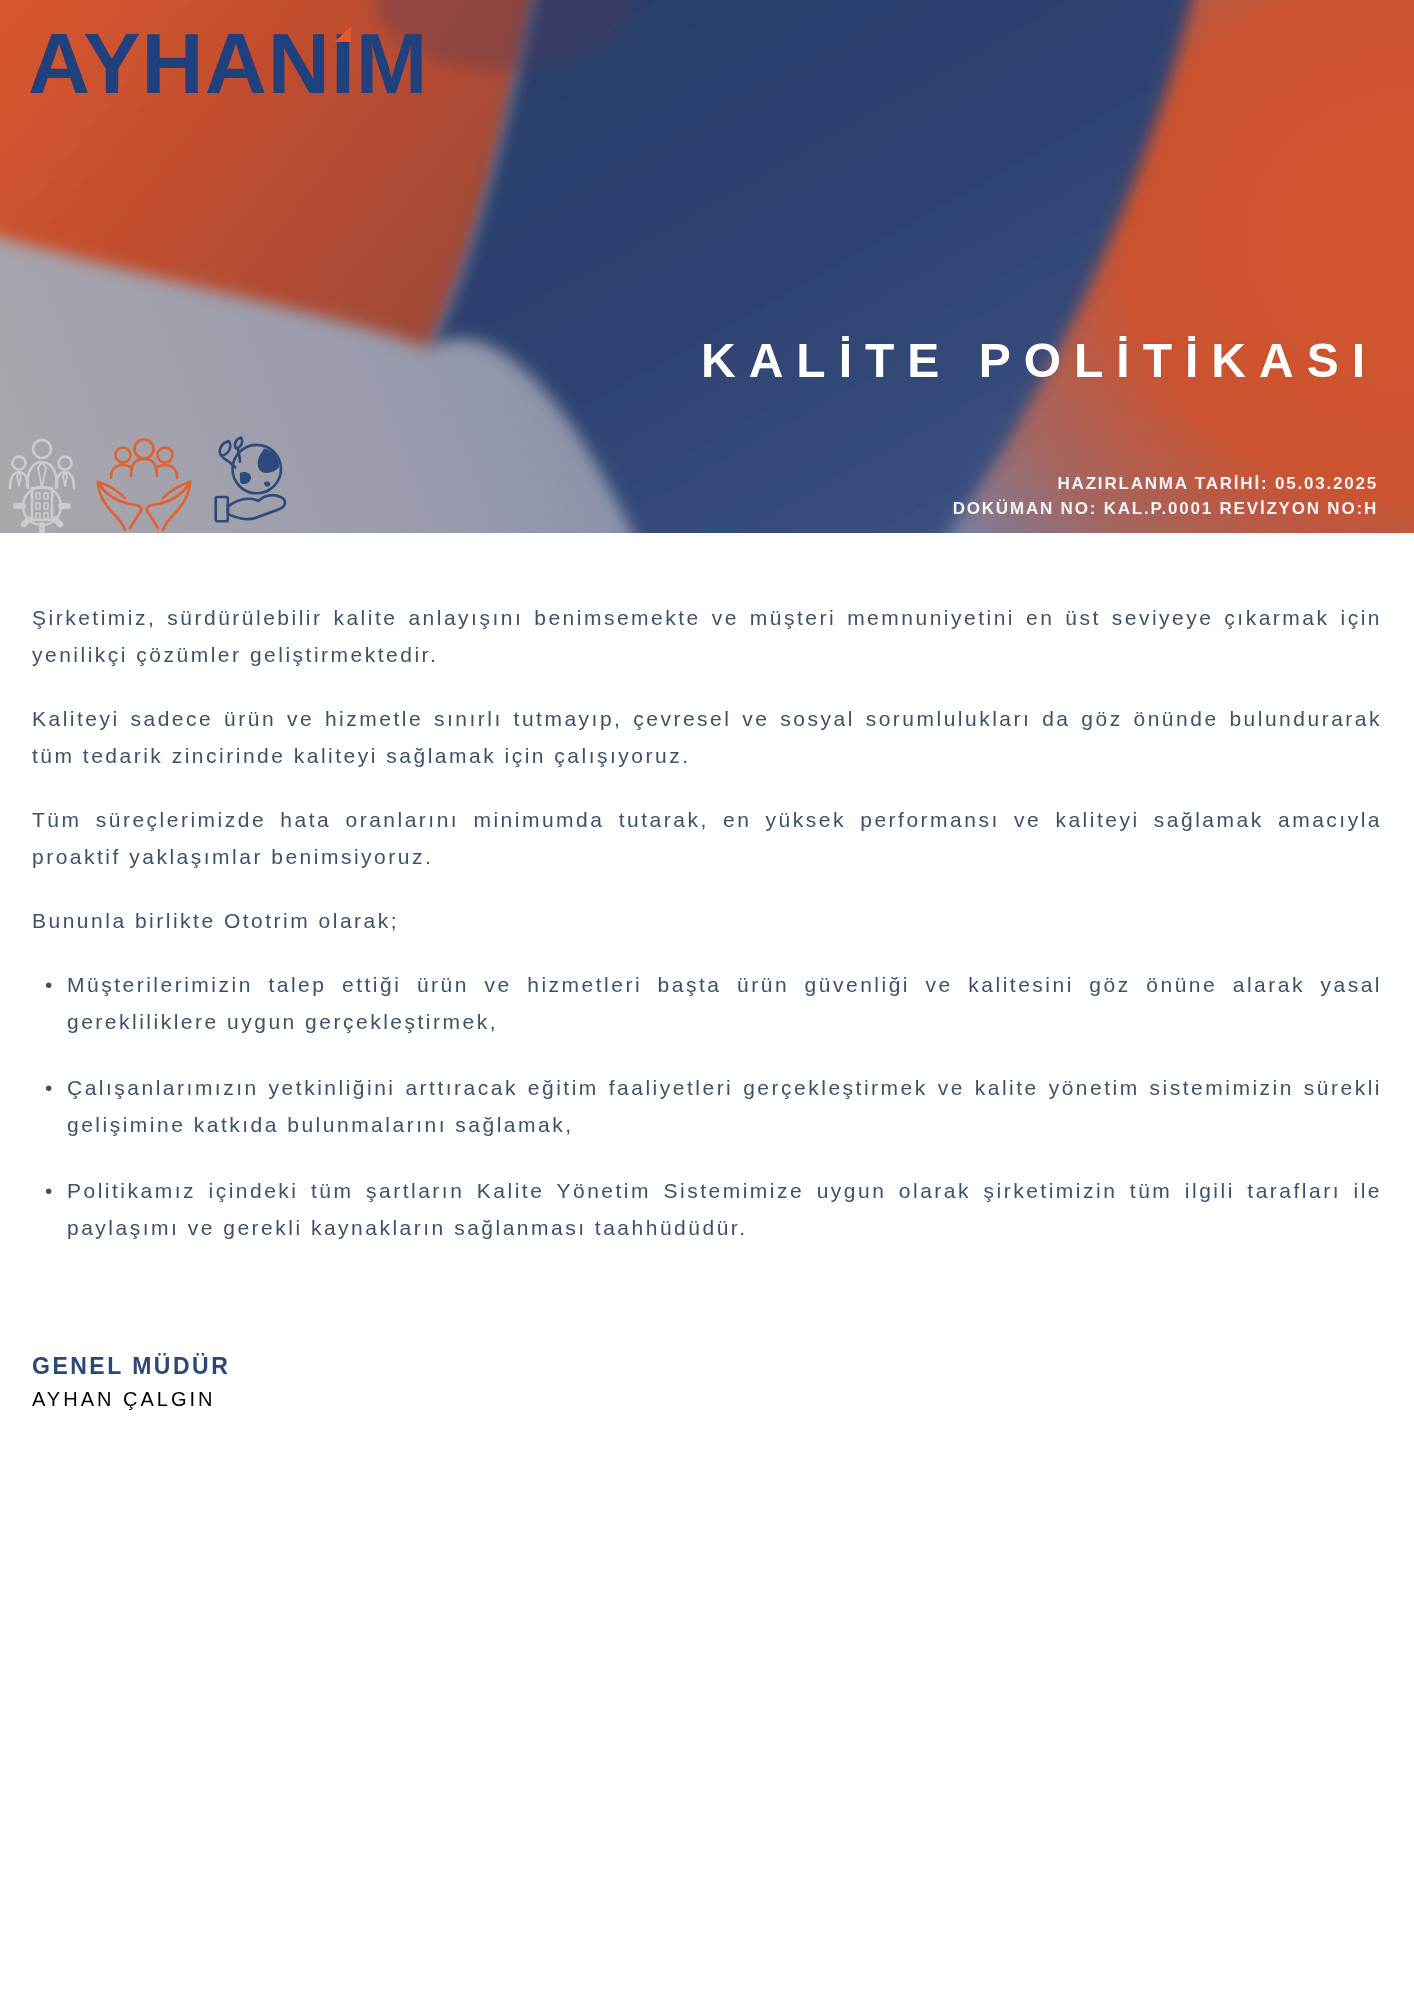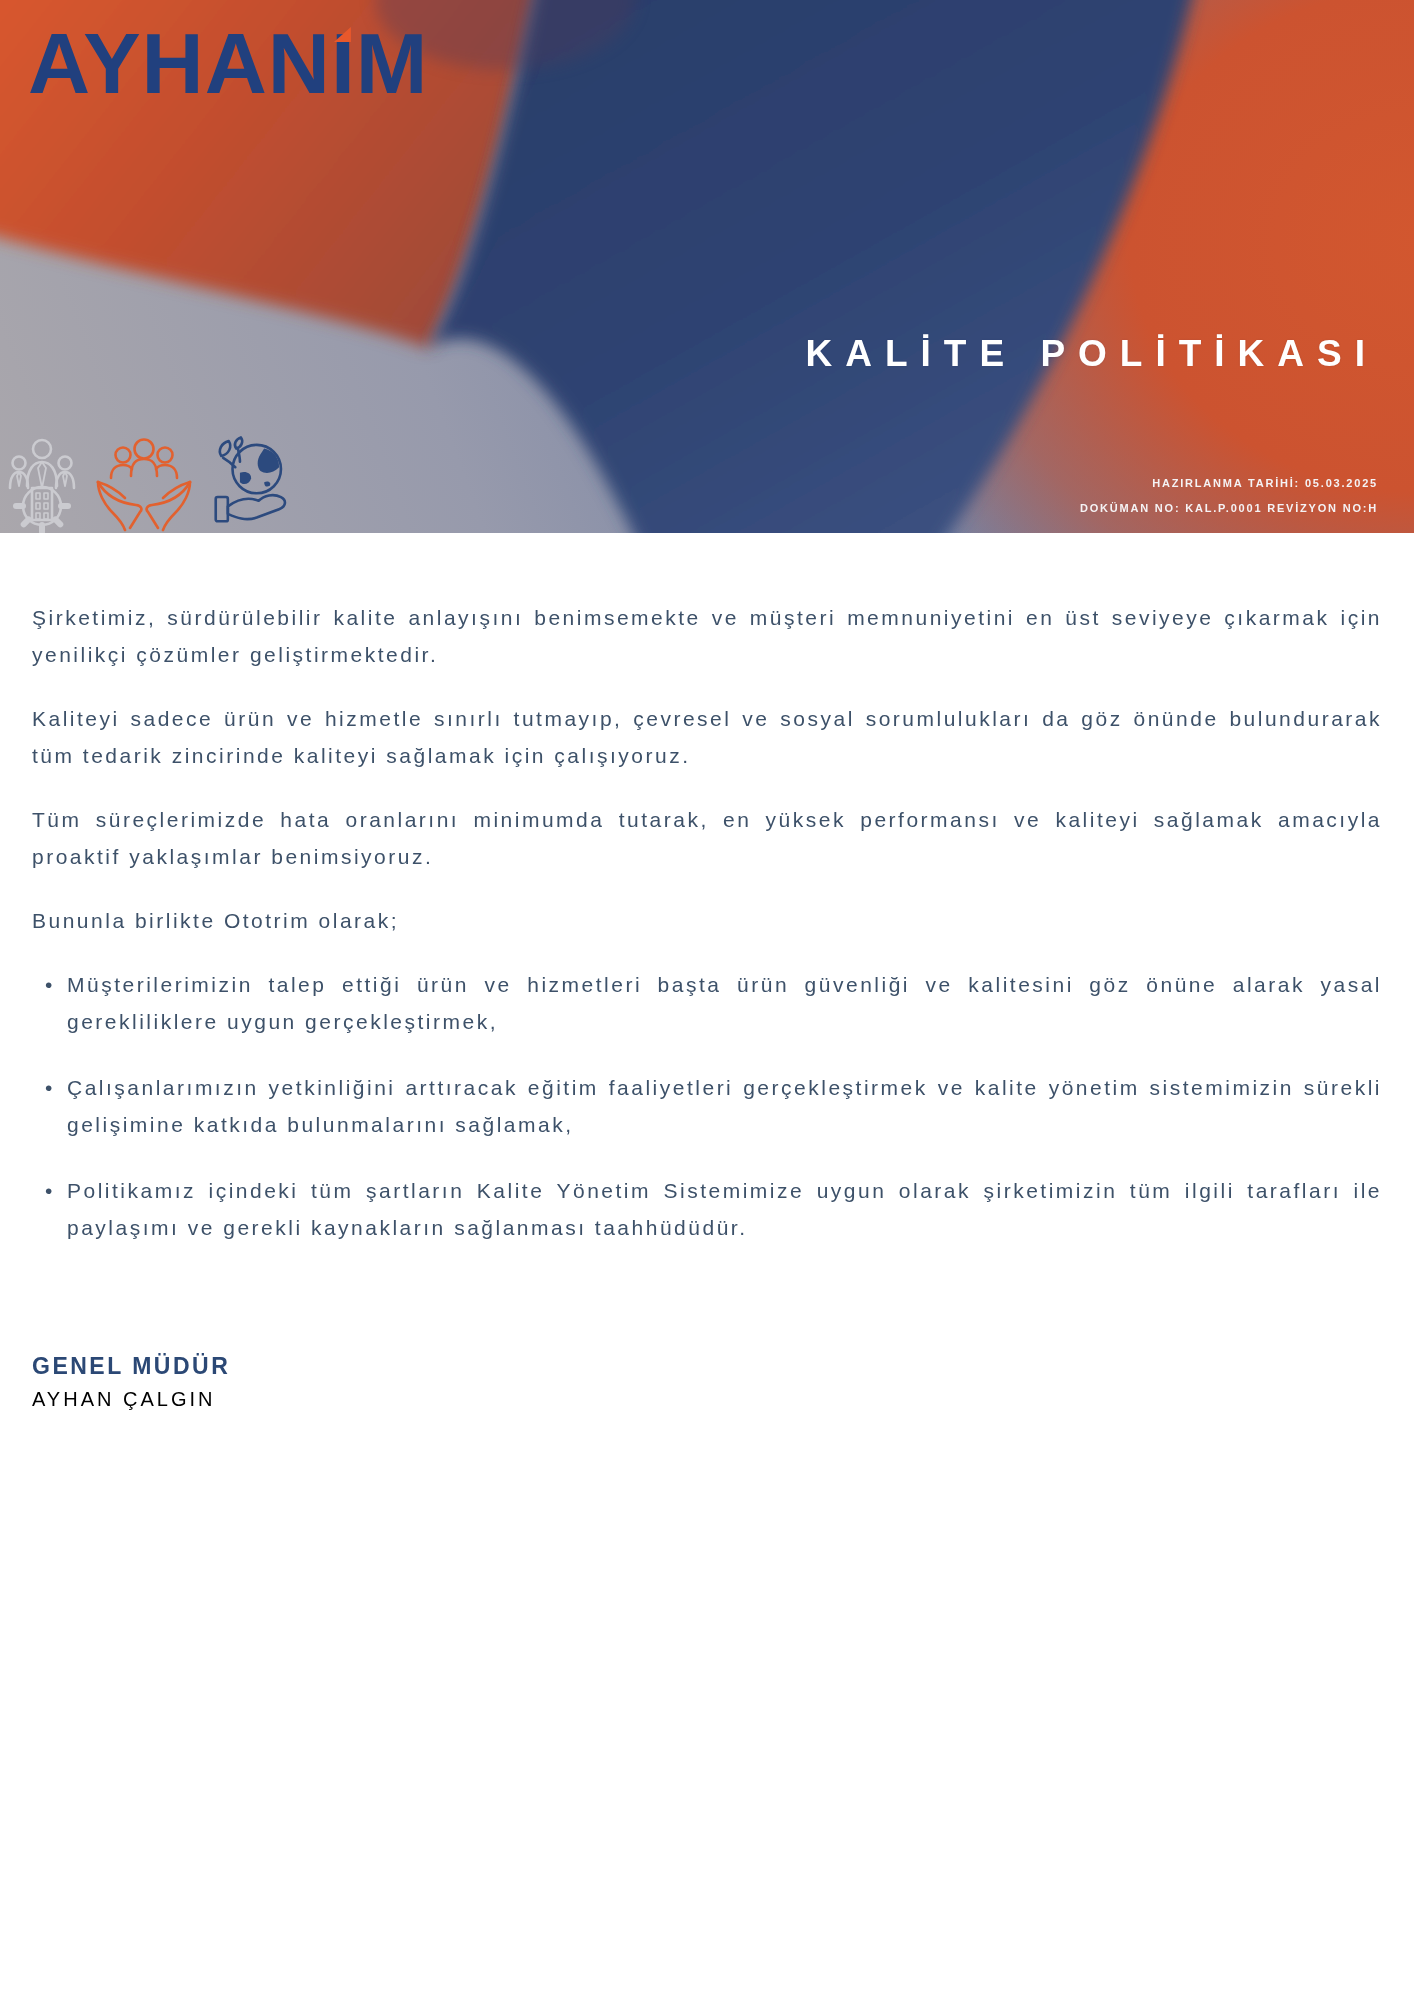--- a/index.html
+++ b/index.html
@@ -44,34 +44,34 @@
     height: 15px;
     background: #e8582b;
     clip-path: polygon(100% 0, 0 100%, 100% 100%);
   }
 
   .hero-title {
     position: absolute;
     top: 333px;
     right: 36px;
     color: #ffffff;
-    font-size: 37px;
+    font-size: 48px;
     font-weight: 800;
     letter-spacing: 13px;
     white-space: nowrap;
     text-shadow: 0 0 2px rgba(40,50,90,0.15);
   }
 
   .hero-meta {
     position: absolute;
     top: 471px;
     right: 36px;
     text-align: right;
     color: #f5f3f5;
-    font-size: 11px;
+    font-size: 17px;
     font-weight: 700;
     letter-spacing: 1.8px;
     line-height: 25px;
     white-space: nowrap;
   }
 
   .icon-row {
     position: absolute;
     left: 8px;
     top: 434px;

